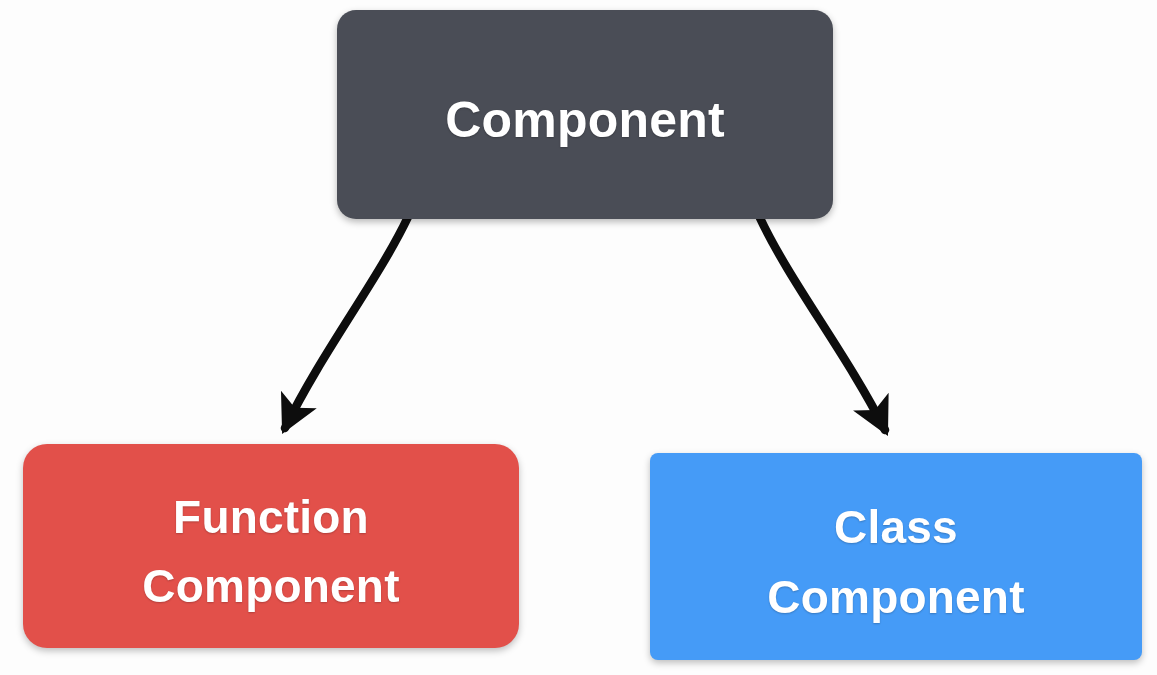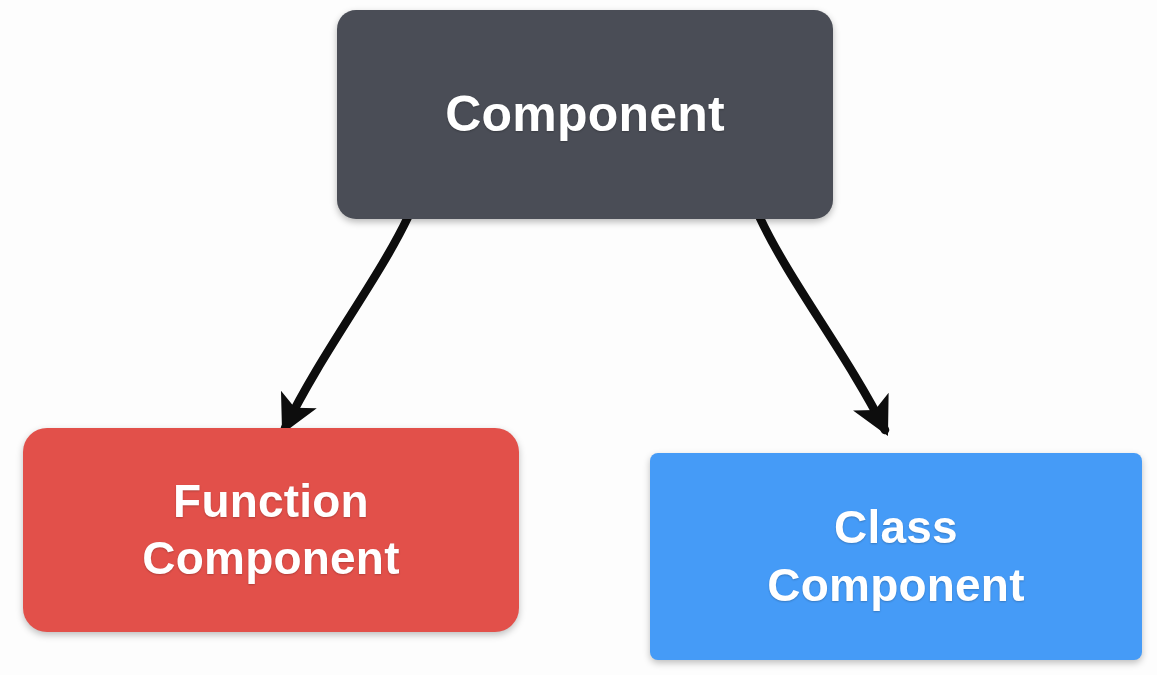--- a/index.html
+++ b/index.html
@@ -43,21 +43,21 @@
     box-shadow: 0 3px 7px rgba(0,0,0,0.28);
   }
   #node-root .node-label {
     font-size: 50px;
     line-height: 1.05;
     text-shadow: 0 1px 2px rgba(0,0,0,0.25);
   }
 
   #node-function {
     left: 23px;
-    top: 428px;
+    top: 444px;
     width: 496px;
     height: 204px;
     background: #e2504a;
     border-radius: 24px;
     box-shadow: 0 3px 7px rgba(0,0,0,0.25);
   }
 
   #node-class {
     left: 650px;
     top: 453px;
@@ -70,20 +70,21 @@
 
   #node-function .node-label,
   #node-class .node-label {
     font-size: 46px;
     line-height: 1.25;
     text-shadow: 0 1px 2px rgba(0,0,0,0.22);
   }
 
   .node-label .line {
     display: block;
+    margin-top: 12px;
   }
 
   
   #edges {
     position: absolute;
     left: 0;
     top: 0;
     width: 1157px;
     height: 675px;
     pointer-events: none;

